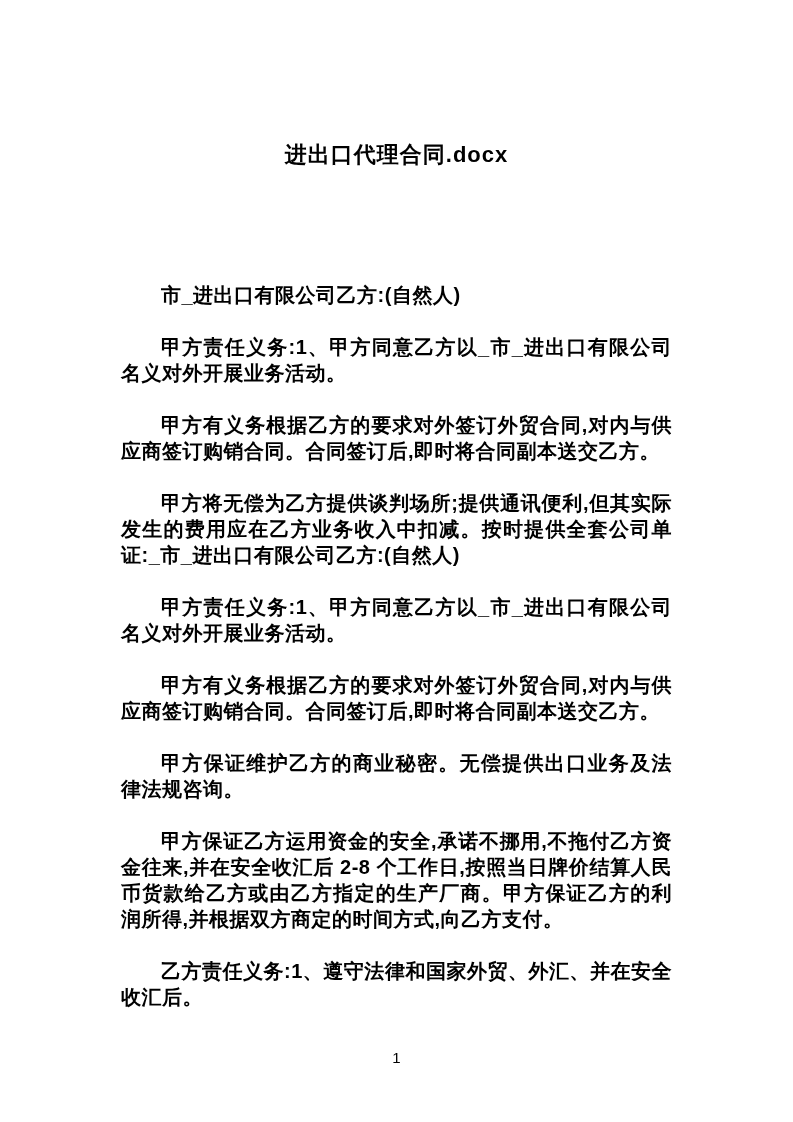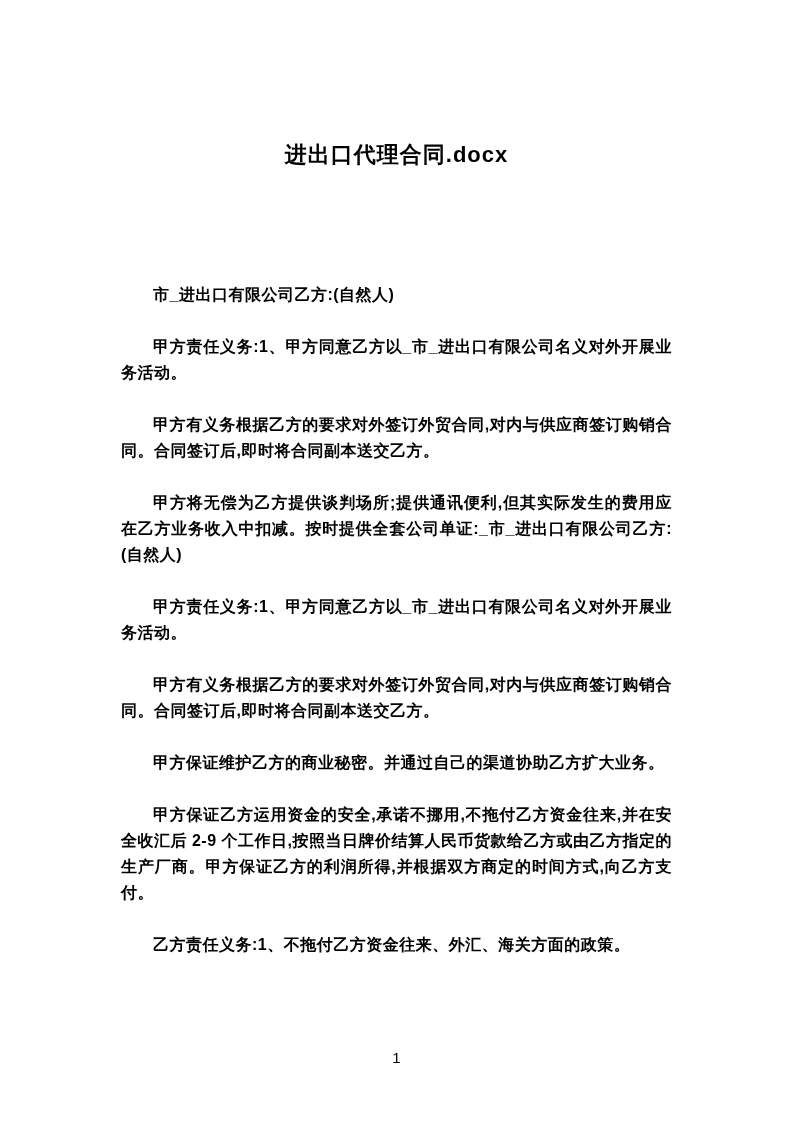--- a/index.html
+++ b/index.html
@@ -19,21 +19,21 @@
     padding-top: 140px;
     text-align: center;
     font-size: 22px;
     font-weight: bold;
     letter-spacing: 1px;
     line-height: 30px;
   }
 
   .doc-body {
     margin: 112px 97px 0 97px;
-    font-size: 16px;
+    font-size: 20px;
     font-weight: 600;
     line-height: 26px;
     letter-spacing: 0.5px;
     text-align: justify;
   }
 
   .para {
     text-indent: 2em;
     margin-bottom: 26px;
   }
@@ -55,20 +55,20 @@
 
   <h1 class="doc-title">进出口代理合同.docx</h1>
 
   <div class="doc-body">
     <p class="para">市_进出口有限公司乙方:(自然人)</p>
     <p class="para">甲方责任义务:1、甲方同意乙方以_市_进出口有限公司名义对外开展业务活动。</p>
     <p class="para">甲方有义务根据乙方的要求对外签订外贸合同,对内与供应商签订购销合同。合同签订后,即时将合同副本送交乙方。</p>
     <p class="para">甲方将无偿为乙方提供谈判场所;提供通讯便利,但其实际发生的费用应在乙方业务收入中扣减。按时提供全套公司单证:_市_进出口有限公司乙方:(自然人)</p>
     <p class="para">甲方责任义务:1、甲方同意乙方以_市_进出口有限公司名义对外开展业务活动。</p>
     <p class="para">甲方有义务根据乙方的要求对外签订外贸合同,对内与供应商签订购销合同。合同签订后,即时将合同副本送交乙方。</p>
-    <p class="para">甲方保证维护乙方的商业秘密。并通过自己的渠道协助乙方扩大业务。</p>
-    <p class="para">甲方保证乙方运用资金的安全,承诺不挪用,不拖付乙方资金往来,并在安全收汇后 2-9 个工作日,按照当日牌价结算人民币货款给乙方或由乙方指定的生产厂商。甲方保证乙方的利润所得,并根据双方商定的时间方式,向乙方支付。</p>
-    <p class="para">乙方责任义务:1、不拖付乙方资金往来、外汇、海关方面的政策。</p>
+    <p class="para">甲方保证维护乙方的商业秘密。无偿提供出口业务及法律法规咨询。</p>
+    <p class="para">甲方保证乙方运用资金的安全,承诺不挪用,不拖付乙方资金往来,并在安全收汇后 2-8 个工作日,按照当日牌价结算人民币货款给乙方或由乙方指定的生产厂商。甲方保证乙方的利润所得,并根据双方商定的时间方式,向乙方支付。</p>
+    <p class="para">乙方责任义务:1、遵守法律和国家外贸、外汇、并在安全收汇后。</p>
   </div>
 
   <div class="page-number">1</div>
 
 </div>
 
 </body></html>

